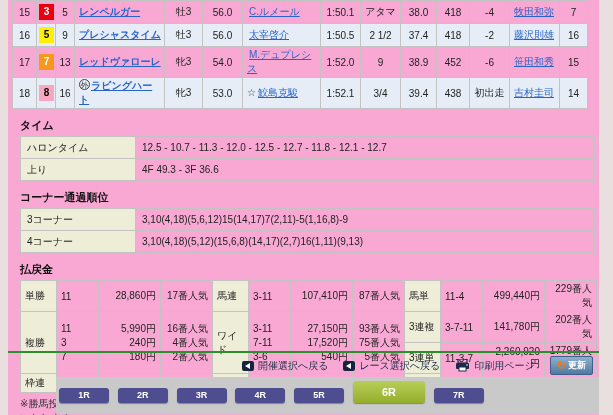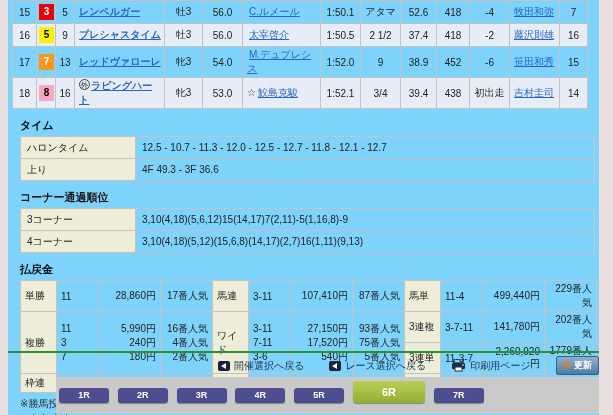--- a/index.html
+++ b/index.html
@@ -3,21 +3,21 @@
 <meta charset="utf-8">
 <style>
   * { box-sizing: border-box; }
   html,body { margin:0; padding:0; }
   body {
     width:613px; height:415px; overflow:hidden;
     background:#e9dfdf;
     font-family:"Liberation Sans","DejaVu Sans",sans-serif;
     font-size:10px; color:#222;
   }
-  .page { position:absolute; left:8px; top:0; width:591px; height:415px; background:#7dd3fc; }
+  .page { position:absolute; left:8px; top:0; width:591px; height:415px; background:#f9a8d4; }
 
   a { color:#2964c8; text-decoration:underline; }
 
   
   table { border-collapse:collapse; table-layout:fixed; }
   .results { width:575px; margin-left:4px; }
   .results td { border:1px solid #c3c3c3; text-align:center; height:23px; padding:1px 2px; overflow:hidden; }
   .results tr.alt td { background:#e6edf6; }
   .results td.horse, .results td.jockey, .results td.trainer { text-align:left; padding-left:4px; }
   .results td.horse a { font-weight:bold; }
@@ -47,21 +47,21 @@
   .payout td.amt, .payout td.pop { text-align:right; }
   .payout td div { line-height:14px; }
   .payout col.c-lbl { width:36px; } .payout col.c-num { width:42px; }
   .payout col.c-amt { width:62px; } .payout col.c-pop { width:52px; }
 
   
   .notes { margin:4px 0 0 12px; width:578px; line-height:14px; color:#333; }
 
   
   .greenline { position:absolute; left:0; top:351px; width:591px; height:2px; background:#2e8f2e; }
-  .toolbar { position:absolute; top:356px; right:0; display:flex; align-items:center; gap:25px;text-align:right; }
+  .toolbar { position:absolute; top:356px; right:6px; display:flex; align-items:center; gap:15px;text-align:right; }
   .tool-link { color:#1c2b4a; text-decoration:none; display:flex; align-items:center; font-size:10px; }
   .back-icon { width:12px; height:10px; background:#16233f; border-radius:2px; display:inline-block; position:relative; margin-right:4px; }
   .back-icon::after { content:""; position:absolute; left:3px; top:2px; border-top:3px solid transparent; border-bottom:3px solid transparent; border-right:5px solid #fff; }
   .print-icon { margin-right:4px; }
   .refresh-btn {
     display:inline-flex; align-items:center; gap:2px;
     background:linear-gradient(#8fb0cc,#51799f); border:1px solid #39618c;
     color:#fff; font-size:9px; font-weight:bold; text-decoration:none;
     padding:2px 6px; border-radius:2px;
   }
@@ -106,21 +106,21 @@
         <tr>
       <td>15</td>
       <td><span class="waku" style="background:#e8000d;color:#ffffff">3</span></td>
       <td>5</td>
       <td class="horse"><a href="#">レンペルガー</a></td>
       <td>牡3</td>
       <td>56.0</td>
       <td class="jockey"><span class="jmark"></span><a href="#">C.ルメール</a></td>
       <td>1:50.1</td>
       <td>アタマ</td>
-      <td>52.6</td>
+      <td>38.0</td>
       <td>418</td>
       <td>-4</td>
       <td class="trainer"><a href="#">牧田和弥</a></td>
       <td>7</td>
     </tr>
     <tr class="alt">
       <td>16</td>
       <td><span class="waku" style="background:#fff000;color:#000000">5</span></td>
       <td>9</td>
       <td class="horse"><a href="#">プレシャスタイム</a></td>

